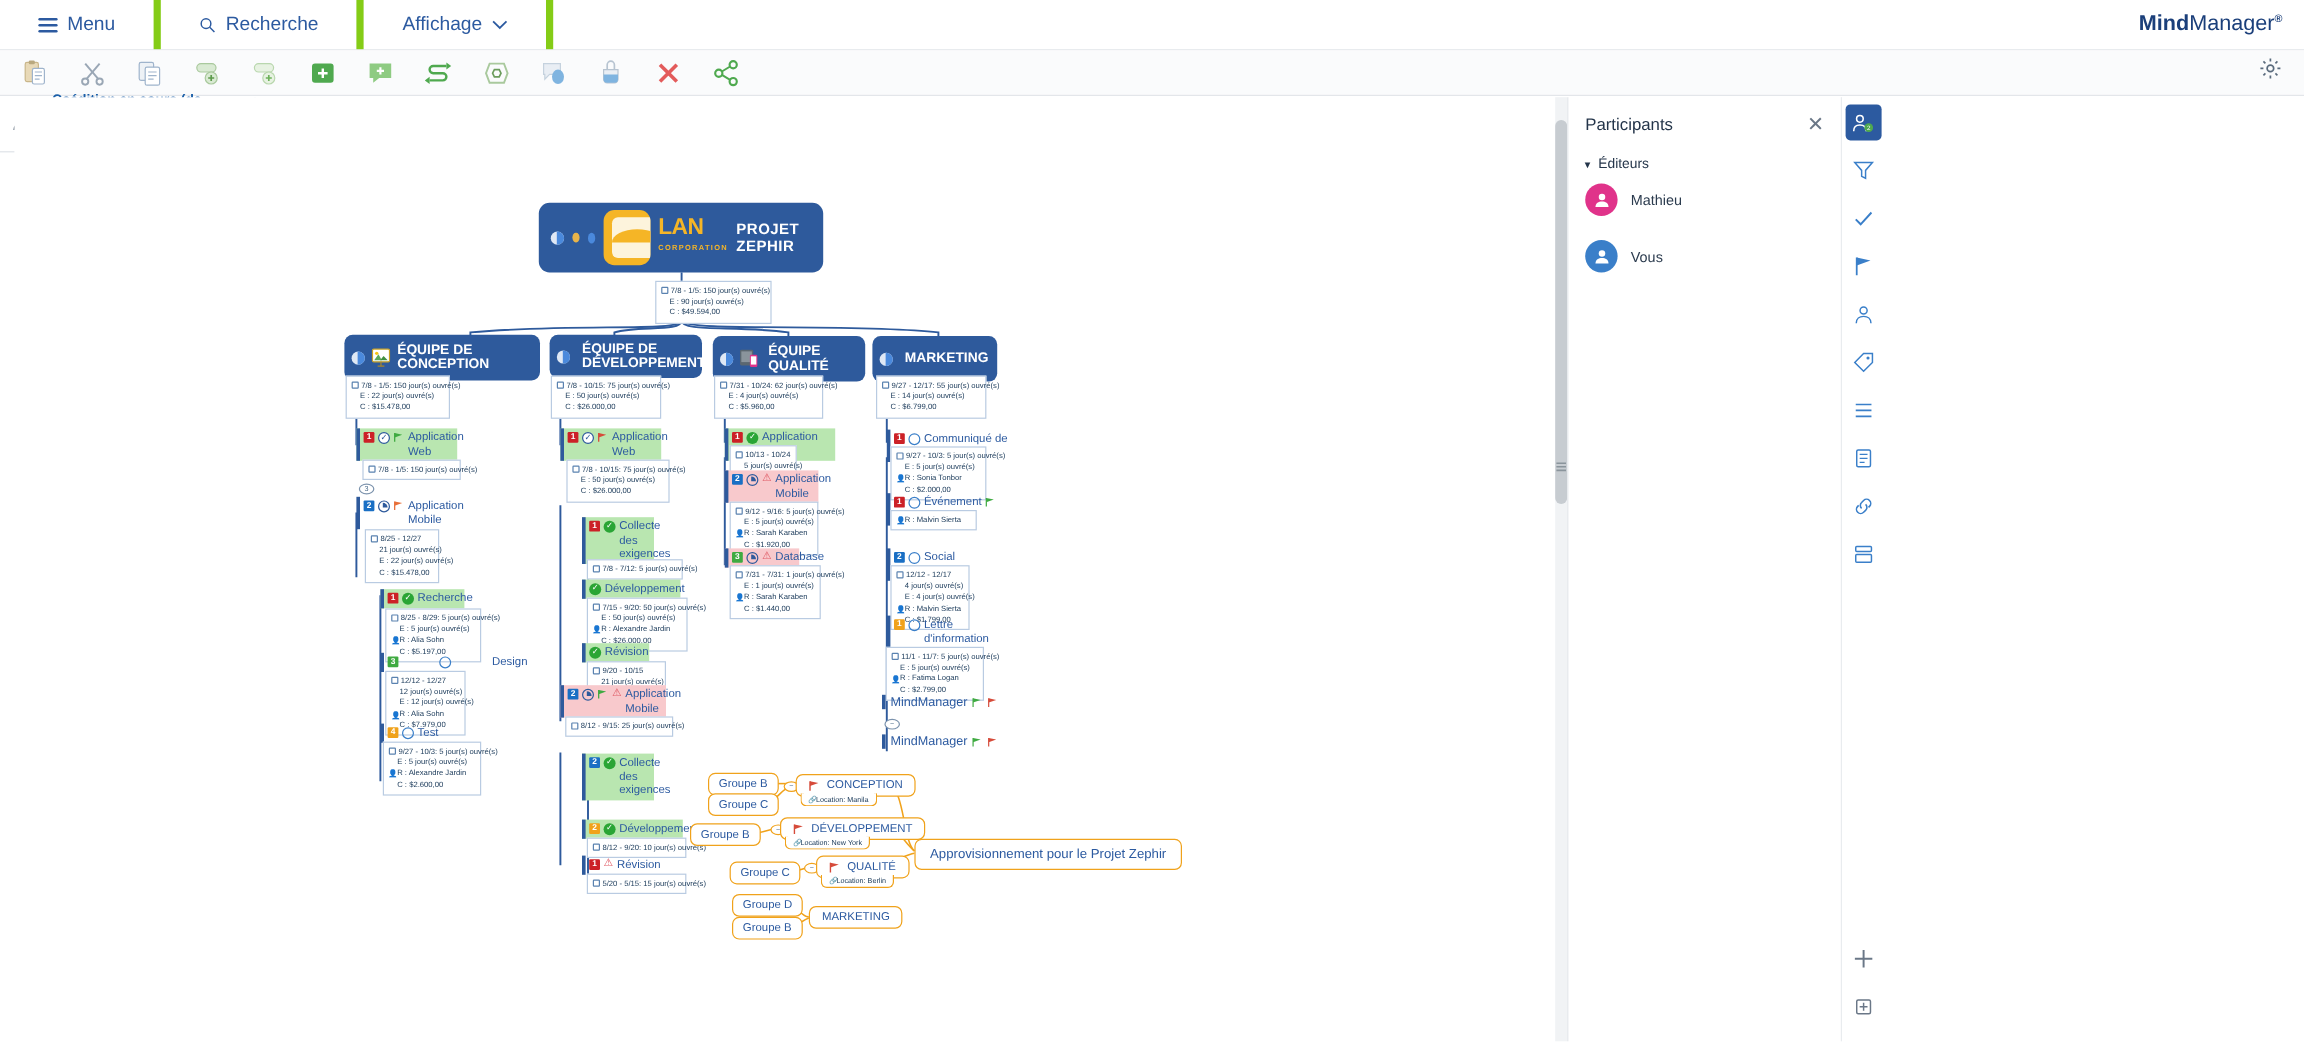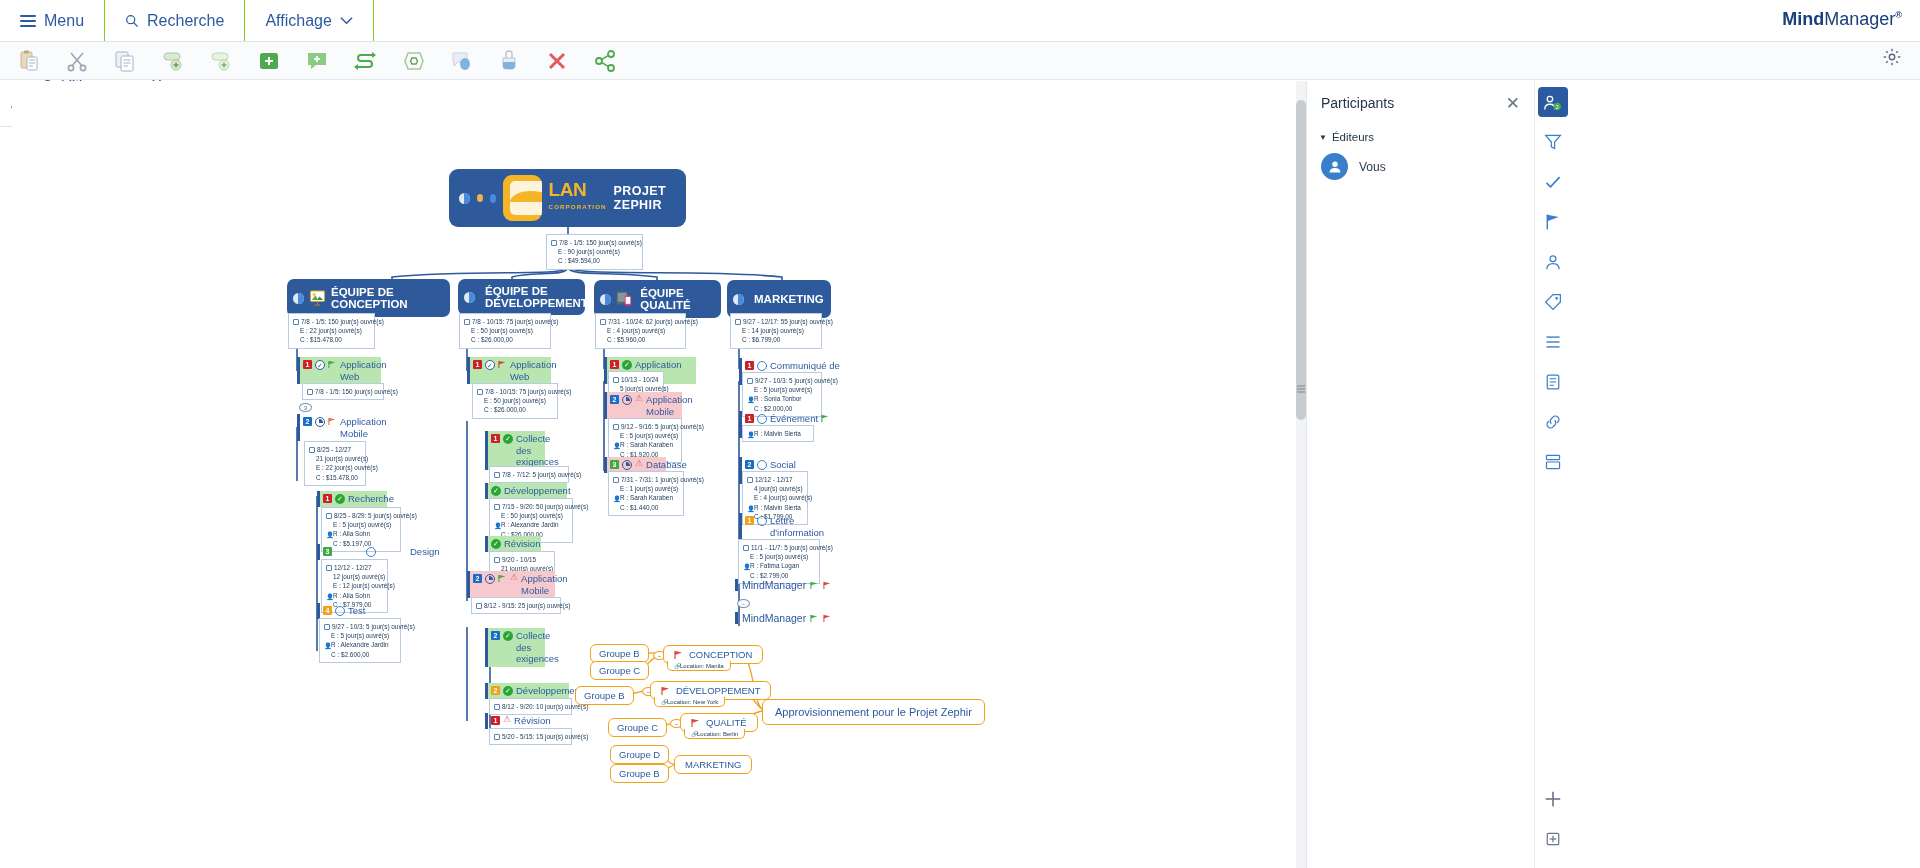--- a/index.html
+++ b/index.html
@@ -7,22 +7,22 @@
   body {
     width:1920px; height:868px; overflow:hidden;
     font-family:"Liberation Sans", sans-serif;
     background:#ffffff; position:relative;
     -webkit-font-smoothing:antialiased;
   }
 
   
   .topbar{ position:absolute; left:0; top:0; width:1920px; height:42px;
     background:#fff; border-bottom:1px solid #e3e6ea; display:flex; align-items:stretch; }
-  .tb-item{ display:flex; align-items:center; gap:8px; padding:0 20px;
-    color:#2c5aa0; font-size:16px; border-right:1px solid #84cc16; cursor:pointer; }
+  .tb-item{ display:flex; align-items:center; gap:8px; padding:0 32px;
+    color:#2c5aa0; font-size:16px; border-right:6px solid #84cc16; cursor:pointer; }
   .tb-item.first{ border-left:none; }
   .hamb{ display:inline-block; width:16px; }
   .hamb i{ display:block; height:2px; background:#2c5aa0; margin:3px 0; border-radius:1px; }
   .brand{ position:absolute; right:18px; top:9px; font-size:18px; color:#1b3f7a; font-weight:bold;}
   .brand .light{ font-weight:normal; }
   .brand sup{ font-size:9px; vertical-align:super;}
 
   
   .toolbar{ position:absolute; left:0; top:42px; width:1920px; height:38px;
     background:#fafbfc; border-bottom:1px solid #e3e6ea; display:flex; align-items:center; padding-left:8px; gap:6px;}
@@ -742,20 +742,29 @@
   <div class="rp-head">
     <span class="rp-title">Participants</span>
     <span class="rp-x">✕</span>
   </div>
   <div class="rp-sec">
     <span class="caret">▼</span>
     <span>Éditeurs</span>
   </div>
 
   <div class="person">
+    <div class="av" style="background:#e0338a;">
+      <svg width="16" height="16" viewBox="0 0 20 20">
+        <circle cx="10" cy="6.5" r="3.4" fill="#fff"></circle>
+          <path d="M3.2 17c0-4 3.2-5.8 6.8-5.8S16.8 13 16.8 17z" fill="#fff"></path>
+      </svg>
+    </div>
+    <span class="pname">Mathieu</span>
+  </div>
+  <div class="person">
     <div class="av" style="background:#3a7fc9;">
       <svg width="16" height="16" viewBox="0 0 20 20">
         <circle cx="10" cy="6.5" r="3.4" fill="#fff"></circle>
           <path d="M3.2 17c0-4 3.2-5.8 6.8-5.8S16.8 13 16.8 17z" fill="#fff"></path>
       </svg>
     </div>
     <span class="pname">Vous</span>
   </div>
 
 </div>

